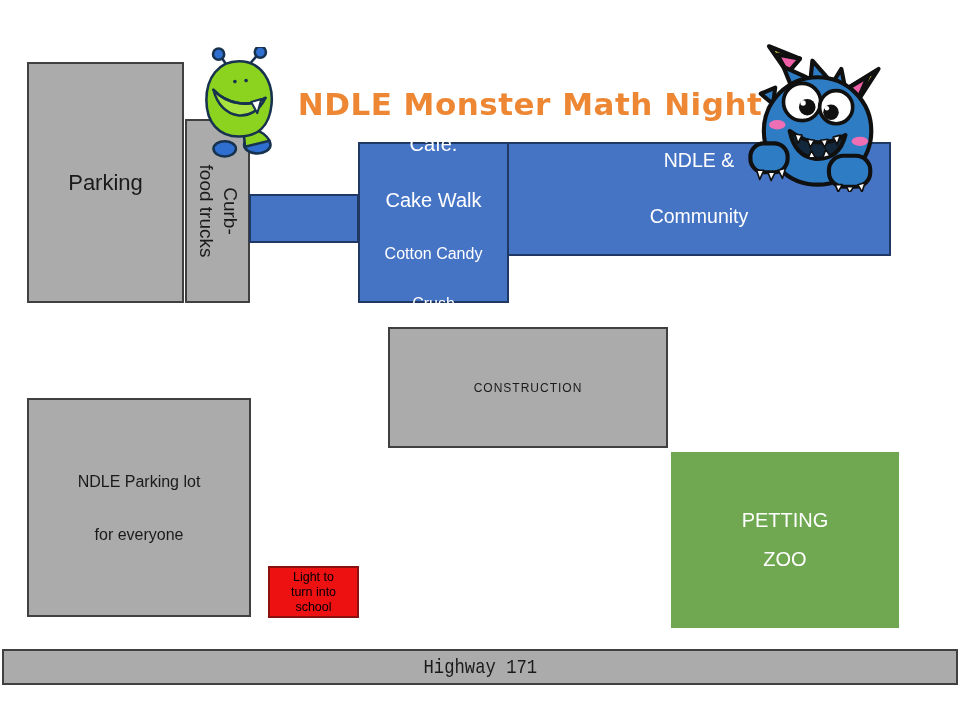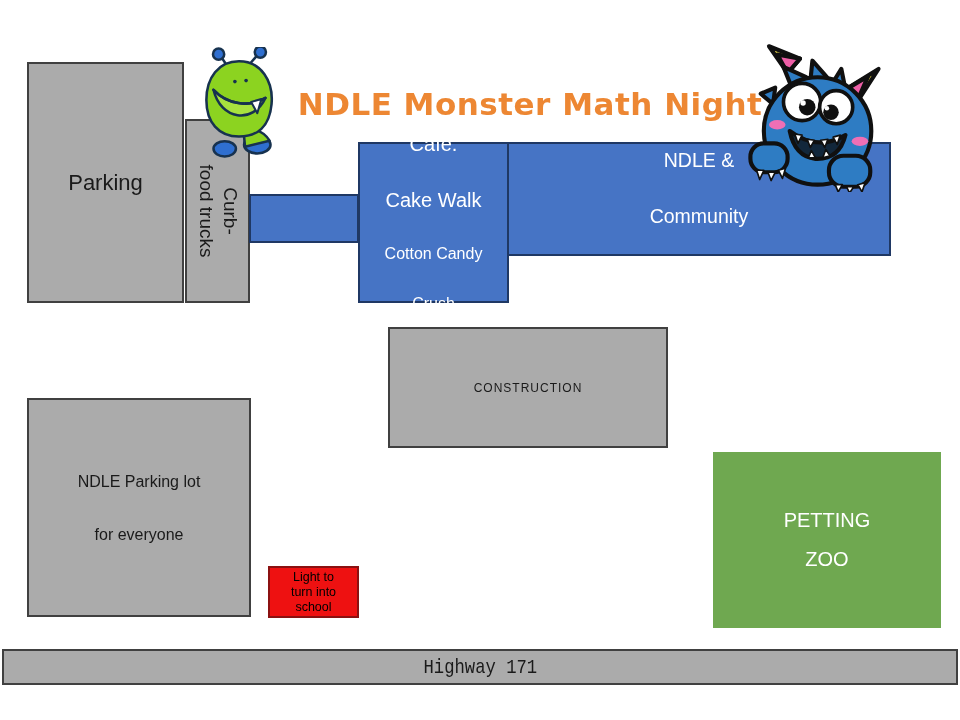--- a/index.html
+++ b/index.html
@@ -22,21 +22,21 @@
     margin-top:32px;
   }
 
   #box-parking   { left:27px;  top:62px;  width:157px; height:241px; font-size:22px; }
   #box-curb      { left:185px; top:119px; width:65px;  height:184px; }
   #box-connector { left:249px; top:194px; width:110px; height:49px; }
   #box-cafe      { left:358px; top:142px; width:151px; height:161px; }
   #box-community { left:507px; top:142px; width:384px; height:114px; align-items:center; padding-top:34px; text-align:left; font-size:19.5px; line-height:27px; }
   #box-construction { left:388px; top:327px; width:280px; height:121px; font-size:12px; letter-spacing:1px; }
   #box-ndue      { left:714px; top:302px; width:177px; height:146px; font-size:20px; line-height:27px; padding-top:16px; }
-  #box-zoo       { left:713px; top:452px; width:228px; height:176px; font-size:20px; line-height:27px;gap:12px; }
+  #box-zoo       { left:671px; top:452px; width:228px; height:176px; font-size:20px; line-height:27px;gap:12px; }
   #box-lot       { left:27px;  top:398px; width:224px; height:219px; font-size:16px; line-height:27px; }
   #box-light     { left:268px; top:566px; width:91px;  height:52px; font-size:12.5px; line-height:15px; }
   #box-highway   { left:2px;   top:649px; width:956px; height:36px; font-size:21px;font-family:Liberation Mono, monospace; }
   #box-highway .squeeze { transform:scaleX(0.82); }
 
   .curb-inner {
     position:absolute; left:50%; top:50%; width:190px;
     transform:translate(-50%,-50%) rotate(90deg);
     text-align:center; font-size:19px; line-height:24px; color:#1a1a1a;
   }

